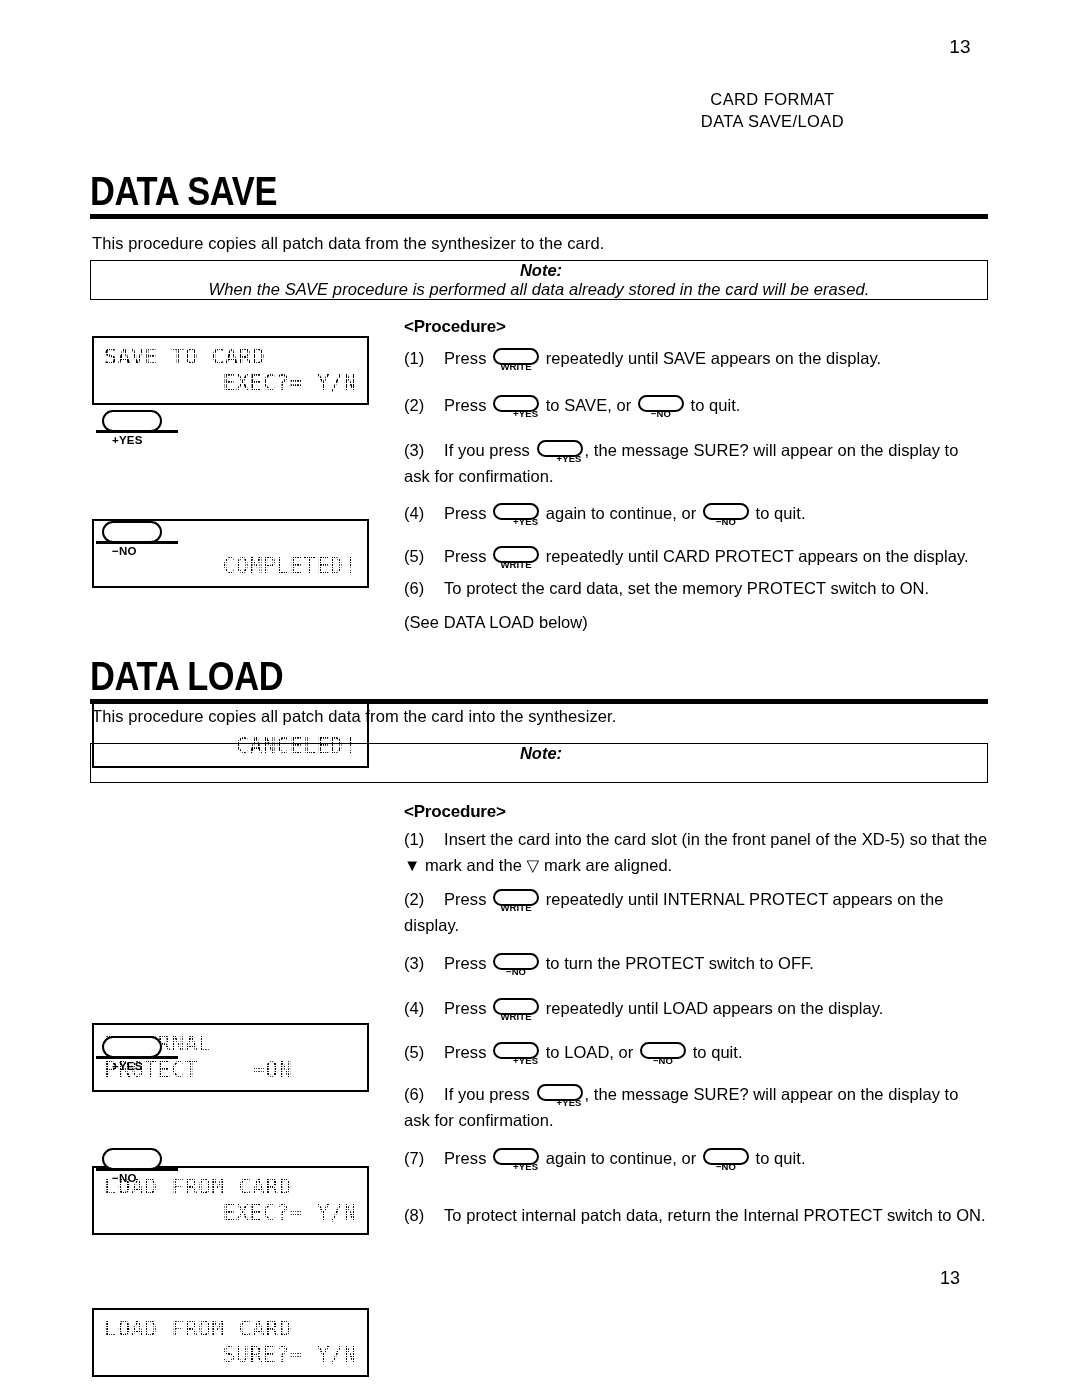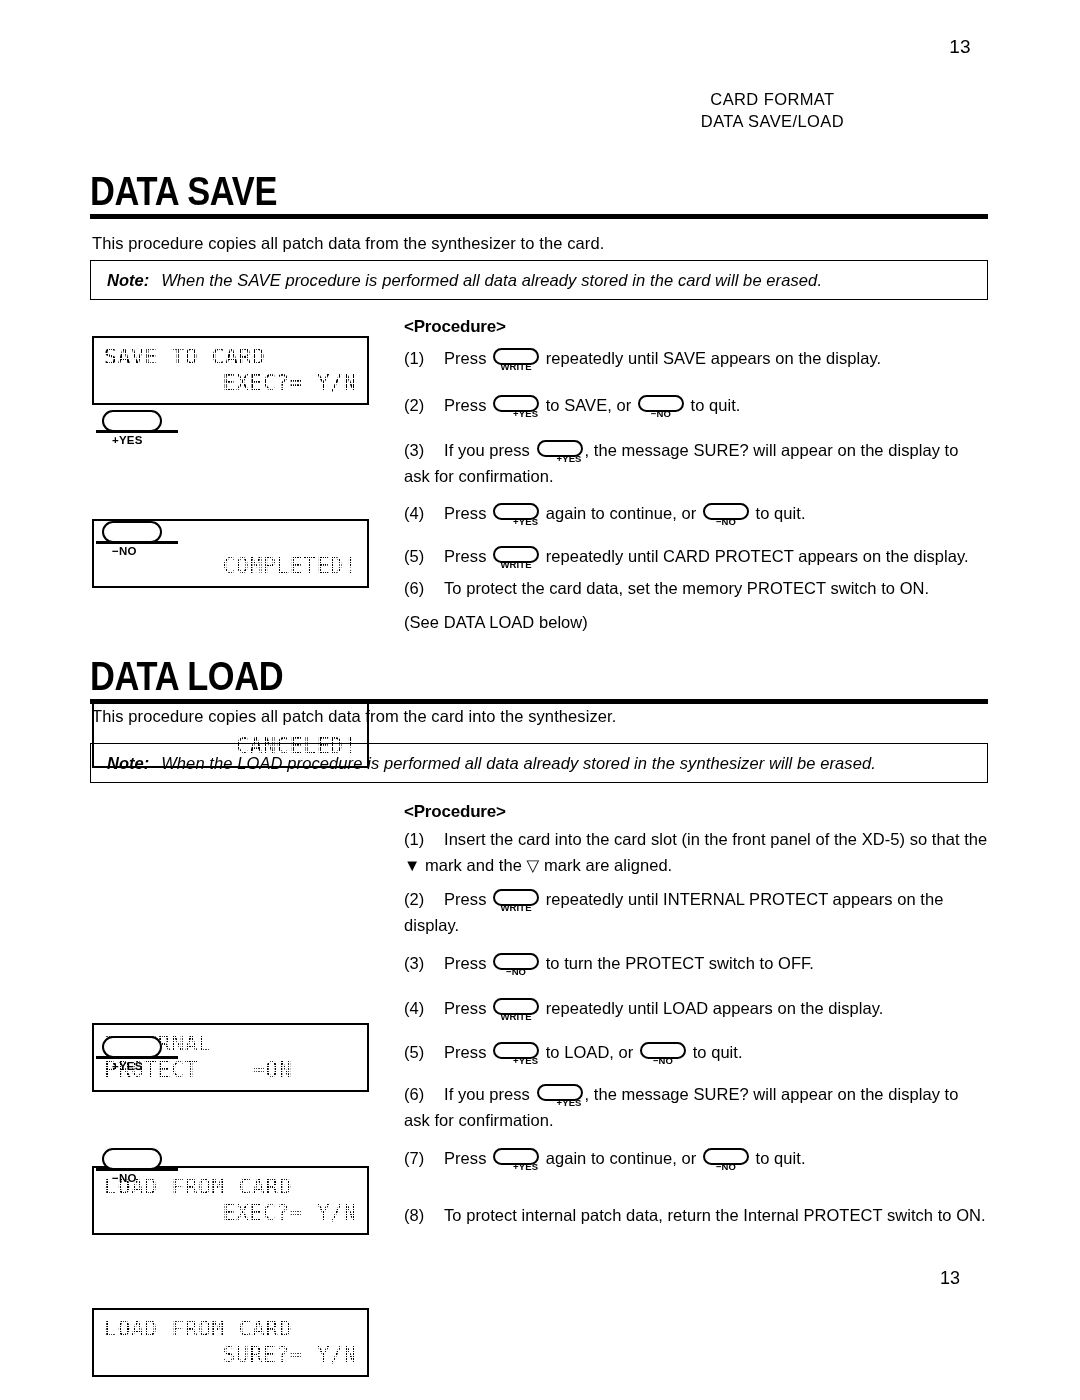--- a/index.html
+++ b/index.html
@@ -69,20 +69,21 @@
 
   
   .note-box {
     position: absolute;
     left: 90px;
     width: 898px;
     height: 40px;
     border: 1.5px solid #000;
     display: flex;
     align-items: center;
+    flex-direction: column;
   }
   .note-label {
     font-weight: bold;
     font-style: italic;
     font-size: 16.5px;
     margin-left: 16px;
     margin-right: 12px;
   }
   .note-text {
     font-style: italic;
@@ -351,21 +352,20 @@
       <div style="margin-top:8px">(See DATA LOAD below)</div>
     </span>
   </div>
 
   <div class="sec-title" style="top:653px">DATA LOAD</div>
   <div class="rule" style="top:699px"></div>
   <div class="intro" style="top:707px">This procedure copies all patch data from the card into the synthesizer.</div>
 
   <div class="note-box" style="top:743px">
     <span class="note-label">Note:</span>
-    <span class="note-text">When the LOAD procedure is performed all data already stored in the synthesizer will be erased.</span>
   </div>
 
   <div class="lcd lcd-mask" style="top:816px">
     <div class="lcd-line">INTERNAL</div>
     <div class="lcd-line">PROTECT    =ON</div>
   </div>
 
   <div class="lcd lcd-mask" style="top:890px">
     <div class="lcd-line">LOAD FROM CARD</div>
     <div class="lcd-line right">EXEC?= Y/N</div>

